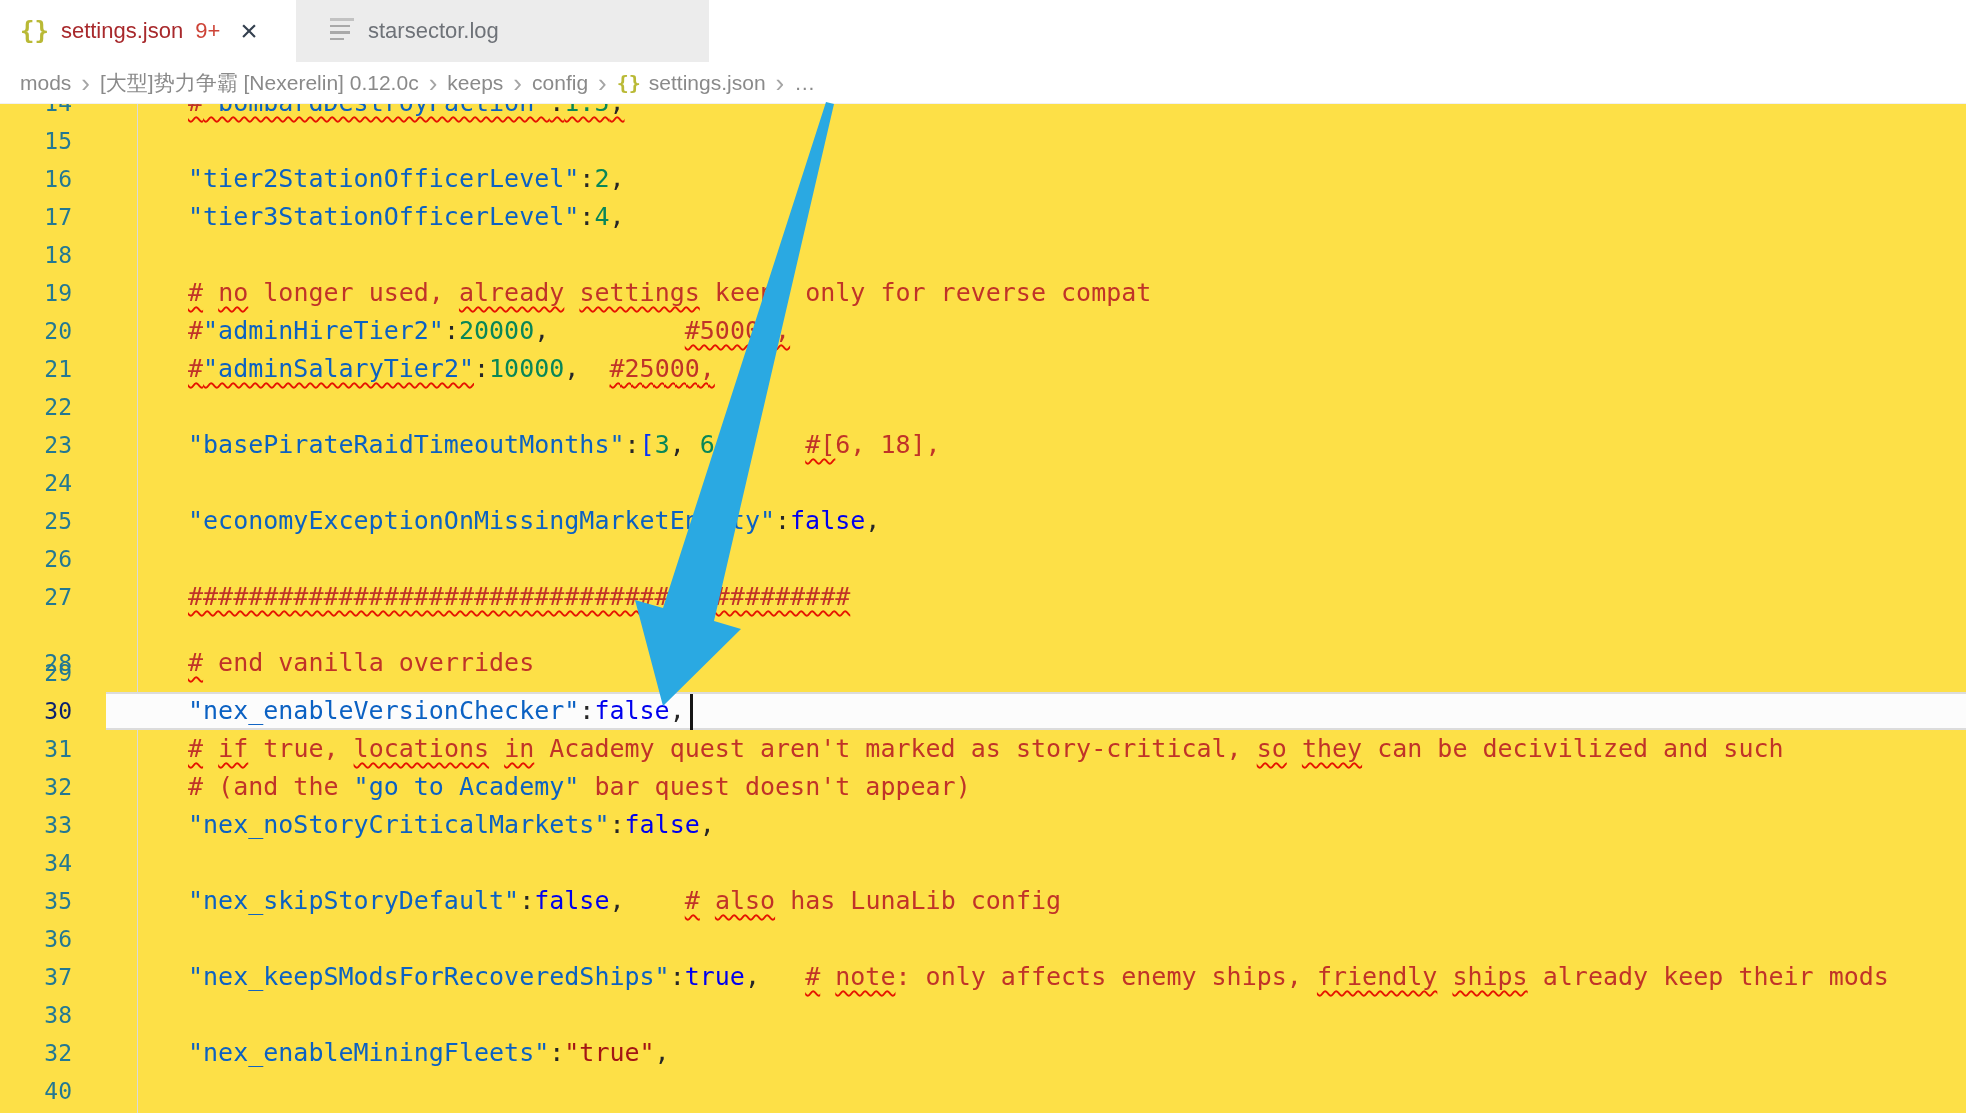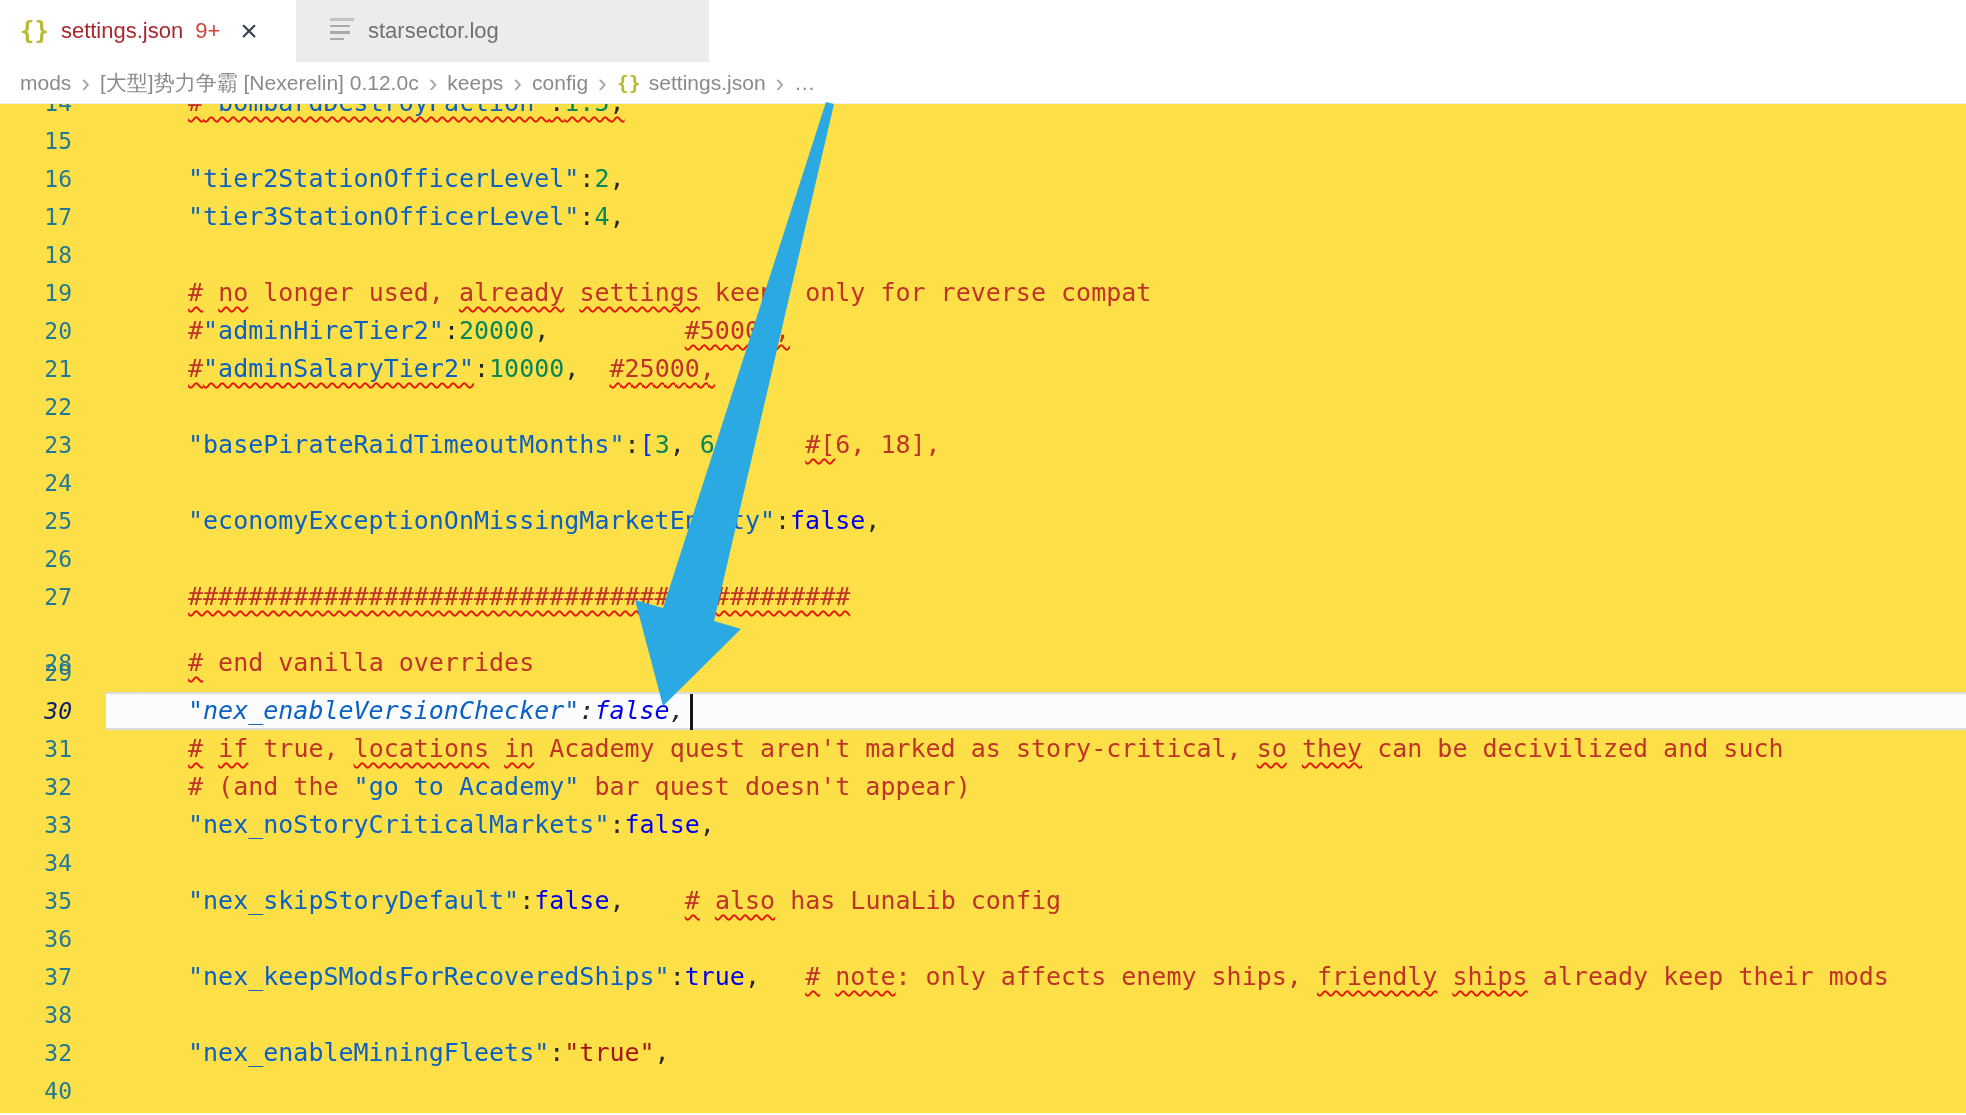--- a/index.html
+++ b/index.html
@@ -156,21 +156,21 @@
           <span class="code"><span class="tk c sq">############################################</span></span>
         </div>
         <div class="row" style="top: 540px; text-decoration: underline;">
           <span class="lnum">28</span>
           <span class="code"><span class="tk c sq">#</span><span class="tk c"> end vanilla overrides</span></span>
         </div>
         <div class="row" style="top: 550px;">
           <span class="lnum">29</span>
           <span class="code"></span>
         </div>
-        <div class="row active" style="top: 588px; font-style: italic;">
+        <div class="row active" style="top: 588px;">
           <span class="lnum">30</span>
           <span class="code"><span class="tk k">"nex_enableVersionChecker"</span><span class="tk p">:</span><span class="tk w">false</span><span class="tk p">,</span><span class="cursor"></span></span>
         </div>
         <div class="row" style="top: 626px;">
           <span class="lnum">31</span>
           <span class="code"><span class="tk c sq">#</span><span class="tk c"> </span><span class="tk c sq">if</span><span class="tk c"> true, </span><span class="tk c sq">locations</span><span class="tk c"> </span><span class="tk c sq">in</span><span class="tk c"> Academy quest aren't marked as story-critical, </span><span class="tk c sq">so</span><span class="tk c"> </span><span class="tk c sq">they</span><span class="tk c"> can be decivilized and such</span></span>
         </div>
         <div class="row" style="top: 664px;">
           <span class="lnum">32</span>
           <span class="code"><span class="tk c"># (and the </span><span class="tk k">"go to Academy"</span><span class="tk c"> bar quest doesn't appear)</span></span>

